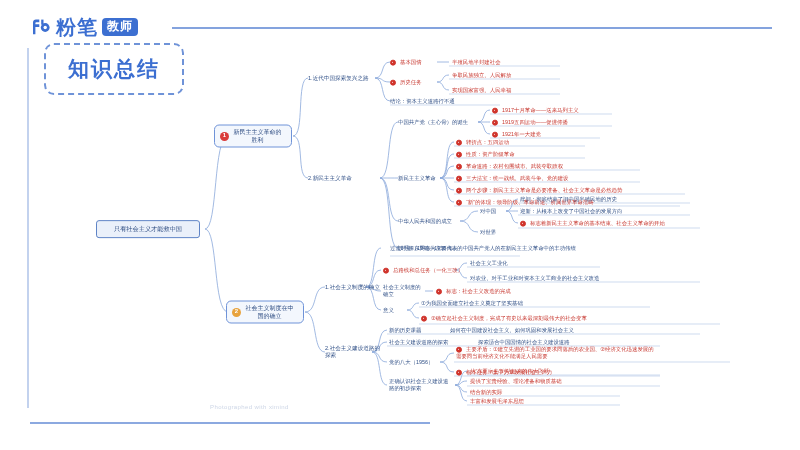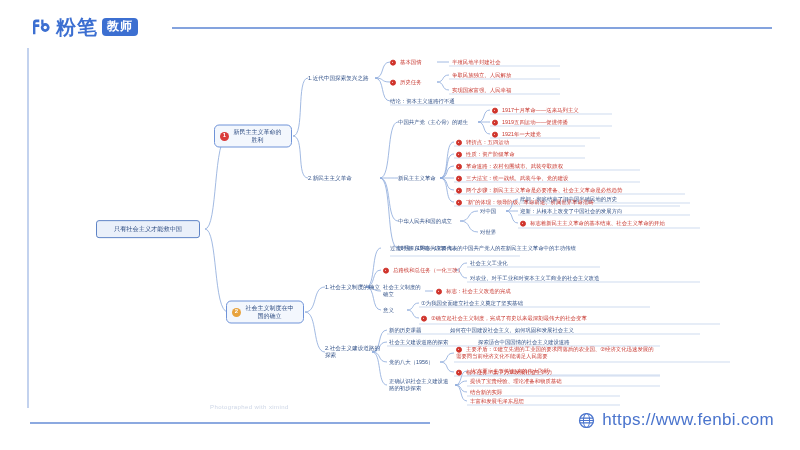--- a/index.html
+++ b/index.html
@@ -130,20 +130,23 @@
         <circle cx="15.2" cy="11.5" r="4.4" fill="#3c6fd1"></circle>
         <circle cx="15.2" cy="11.5" r="1.7" fill="#ffffff"></circle>
         <path d="M11.2 3.6h2.3v5.1h-2.3z" fill="#3c6fd1"></path>
       </svg>
     </span>
     <span class="brand-text">粉笔</span>
     <span class="brand-badge">教师</span>
   </div>
   <div class="brand-rule"></div>
 
+  <div class="title-plate">
+    <span>知识总结</span>
+  </div>
   <div class="side-rule"></div>
 
   <div class="map">
 
     <svg class="wires" width="800" height="450">
       <g fill="none" stroke="#8aa8da" stroke-width="0.8">
 
         <path d="M205 229 C 218 229 213 136 228 136"></path>
         <path d="M205 229 C 218 229 213 312 228 312"></path>
 
@@ -358,24 +361,14 @@
     <div class="node n-txt2 w-wrap" style="left:389px; top:385px; width:62px;">正确认识社会主义建设道路的初步探索</div>
     <div class="node n-red" style="left:470px; top:371px;">从“东亚病夫”到站起来的伟大飞跃</div>
     <div class="node n-red" style="left:470px; top:381px;">提供了宝贵经验、理论准备和物质基础</div>
     <div class="node n-red" style="left:470px; top:392px;">结合新的实际</div>
     <div class="node n-red" style="left:470px; top:401px;">丰富和发展毛泽东思想</div>
 
   </div>
 
   <div class="watermark">Photographed with ximind</div>
   <div class="footer-rule"></div>
-  <div class="footer-url">
-    <span class="globe">
-      <svg width="17" height="17" viewBox="0 0 20 20">
-        <circle cx="10" cy="10" r="8.2" fill="none" stroke="#4a74cd" stroke-width="1.5"></circle>
-        <ellipse cx="10" cy="10" rx="3.6" ry="8.2" fill="none" stroke="#4a74cd" stroke-width="1.2"></ellipse>
-        <path d="M2 7.2h16M2 12.8h16M1.8 10h16.4" stroke="#4a74cd" stroke-width="1.2" fill="none"></path>
-      </svg>
-    </span>
-    <span>https://www.fenbi.com</span>
-  </div>
 
 </div>
 
 </body></html>

